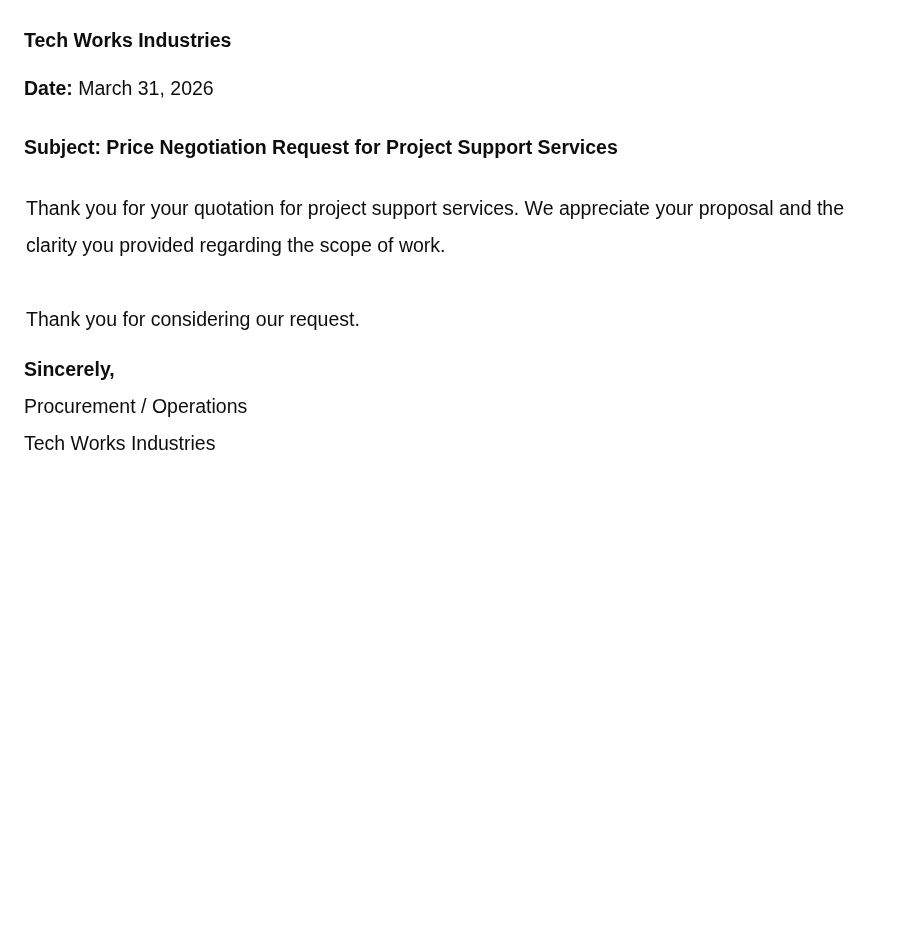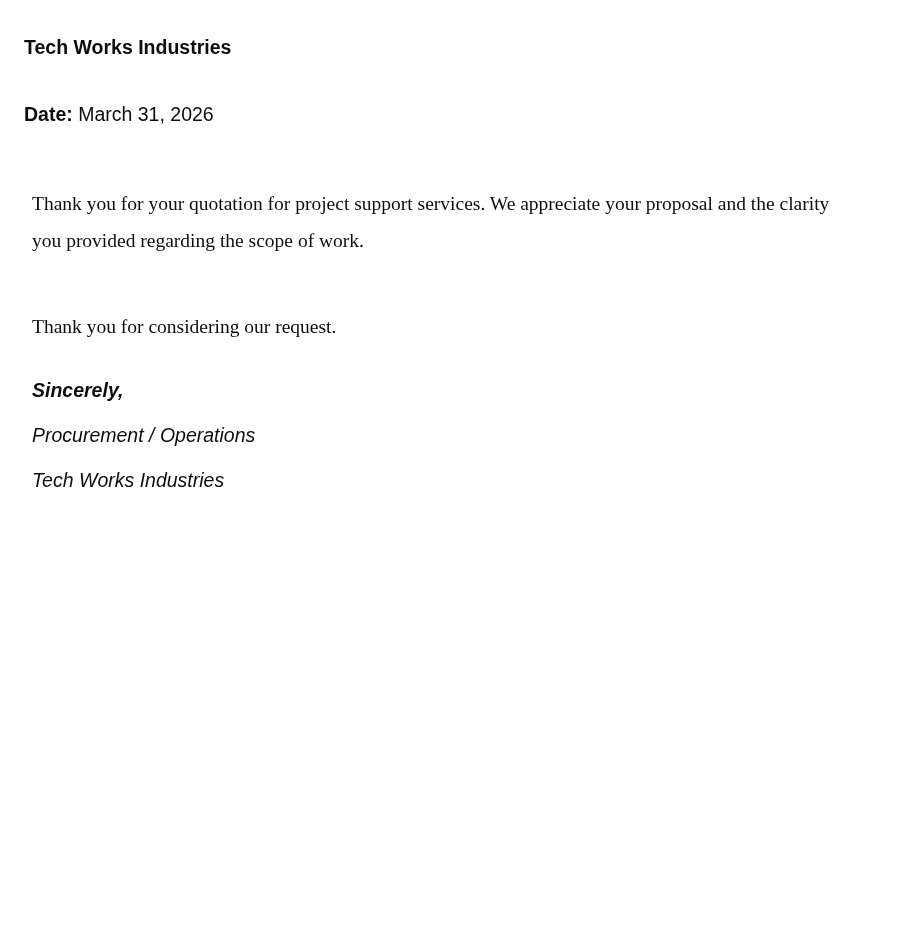--- a/index.html
+++ b/index.html
@@ -11,49 +11,46 @@
     width: 900px;
     height: 933px;
     font-family: "Liberation Sans", sans-serif;
     color: #0d0d0d;
     -webkit-font-smoothing: antialiased;
   }
   .page {
     box-sizing: border-box;
     width: 900px;
     height: 933px;
-    padding: 29px 50px 0 24px;
+    padding: 22px 50px 0 24px;
     background: #ffffff;
   }
   .letter {
     width: 826px;
     font-size: 19.5px;
     line-height: 37px;
   }
   .line {
     white-space: pre-wrap;
-    margin-top: 19px;
   }
   .bold {
     font-weight: 700;
   }
   .block-head {
     margin: 0;
   }
   .gap-sm {
     height: 11px;
   }
   .para {
-    margin: 8px;
+    margin: 2px;
     text-align: left;
-    font-family: Liberation Serif, serif;
   }
   .sig-line {
-    margin: 8px;
-    font-style: italic;
+    margin: 0;
   }
   .label {
     font-weight: 700;
   }
 </style>
 </head>
 <body>
 
 <div class="page">
   <div class="letter">
@@ -64,20 +61,21 @@
 
     <div class="gap-sm"></div>
 
     <div class="line"><span class="label">Date:</span><span> March 31, 2026</span></div>
 
     <div class="gap-sm"></div>
 
 
     <div class="gap-sm"></div>
 
+    <div class="line bold">Subject: Price Negotiation Request for Project Support Services</div>
 
     <div class="gap-sm"></div>
 
 
     <div class="gap-sm"></div>
 
     <p class="para">Thank you for your quotation for project support services. We appreciate your proposal and the clarity you provided regarding the scope of work.</p>
 
     <div class="gap-sm"></div>
 

